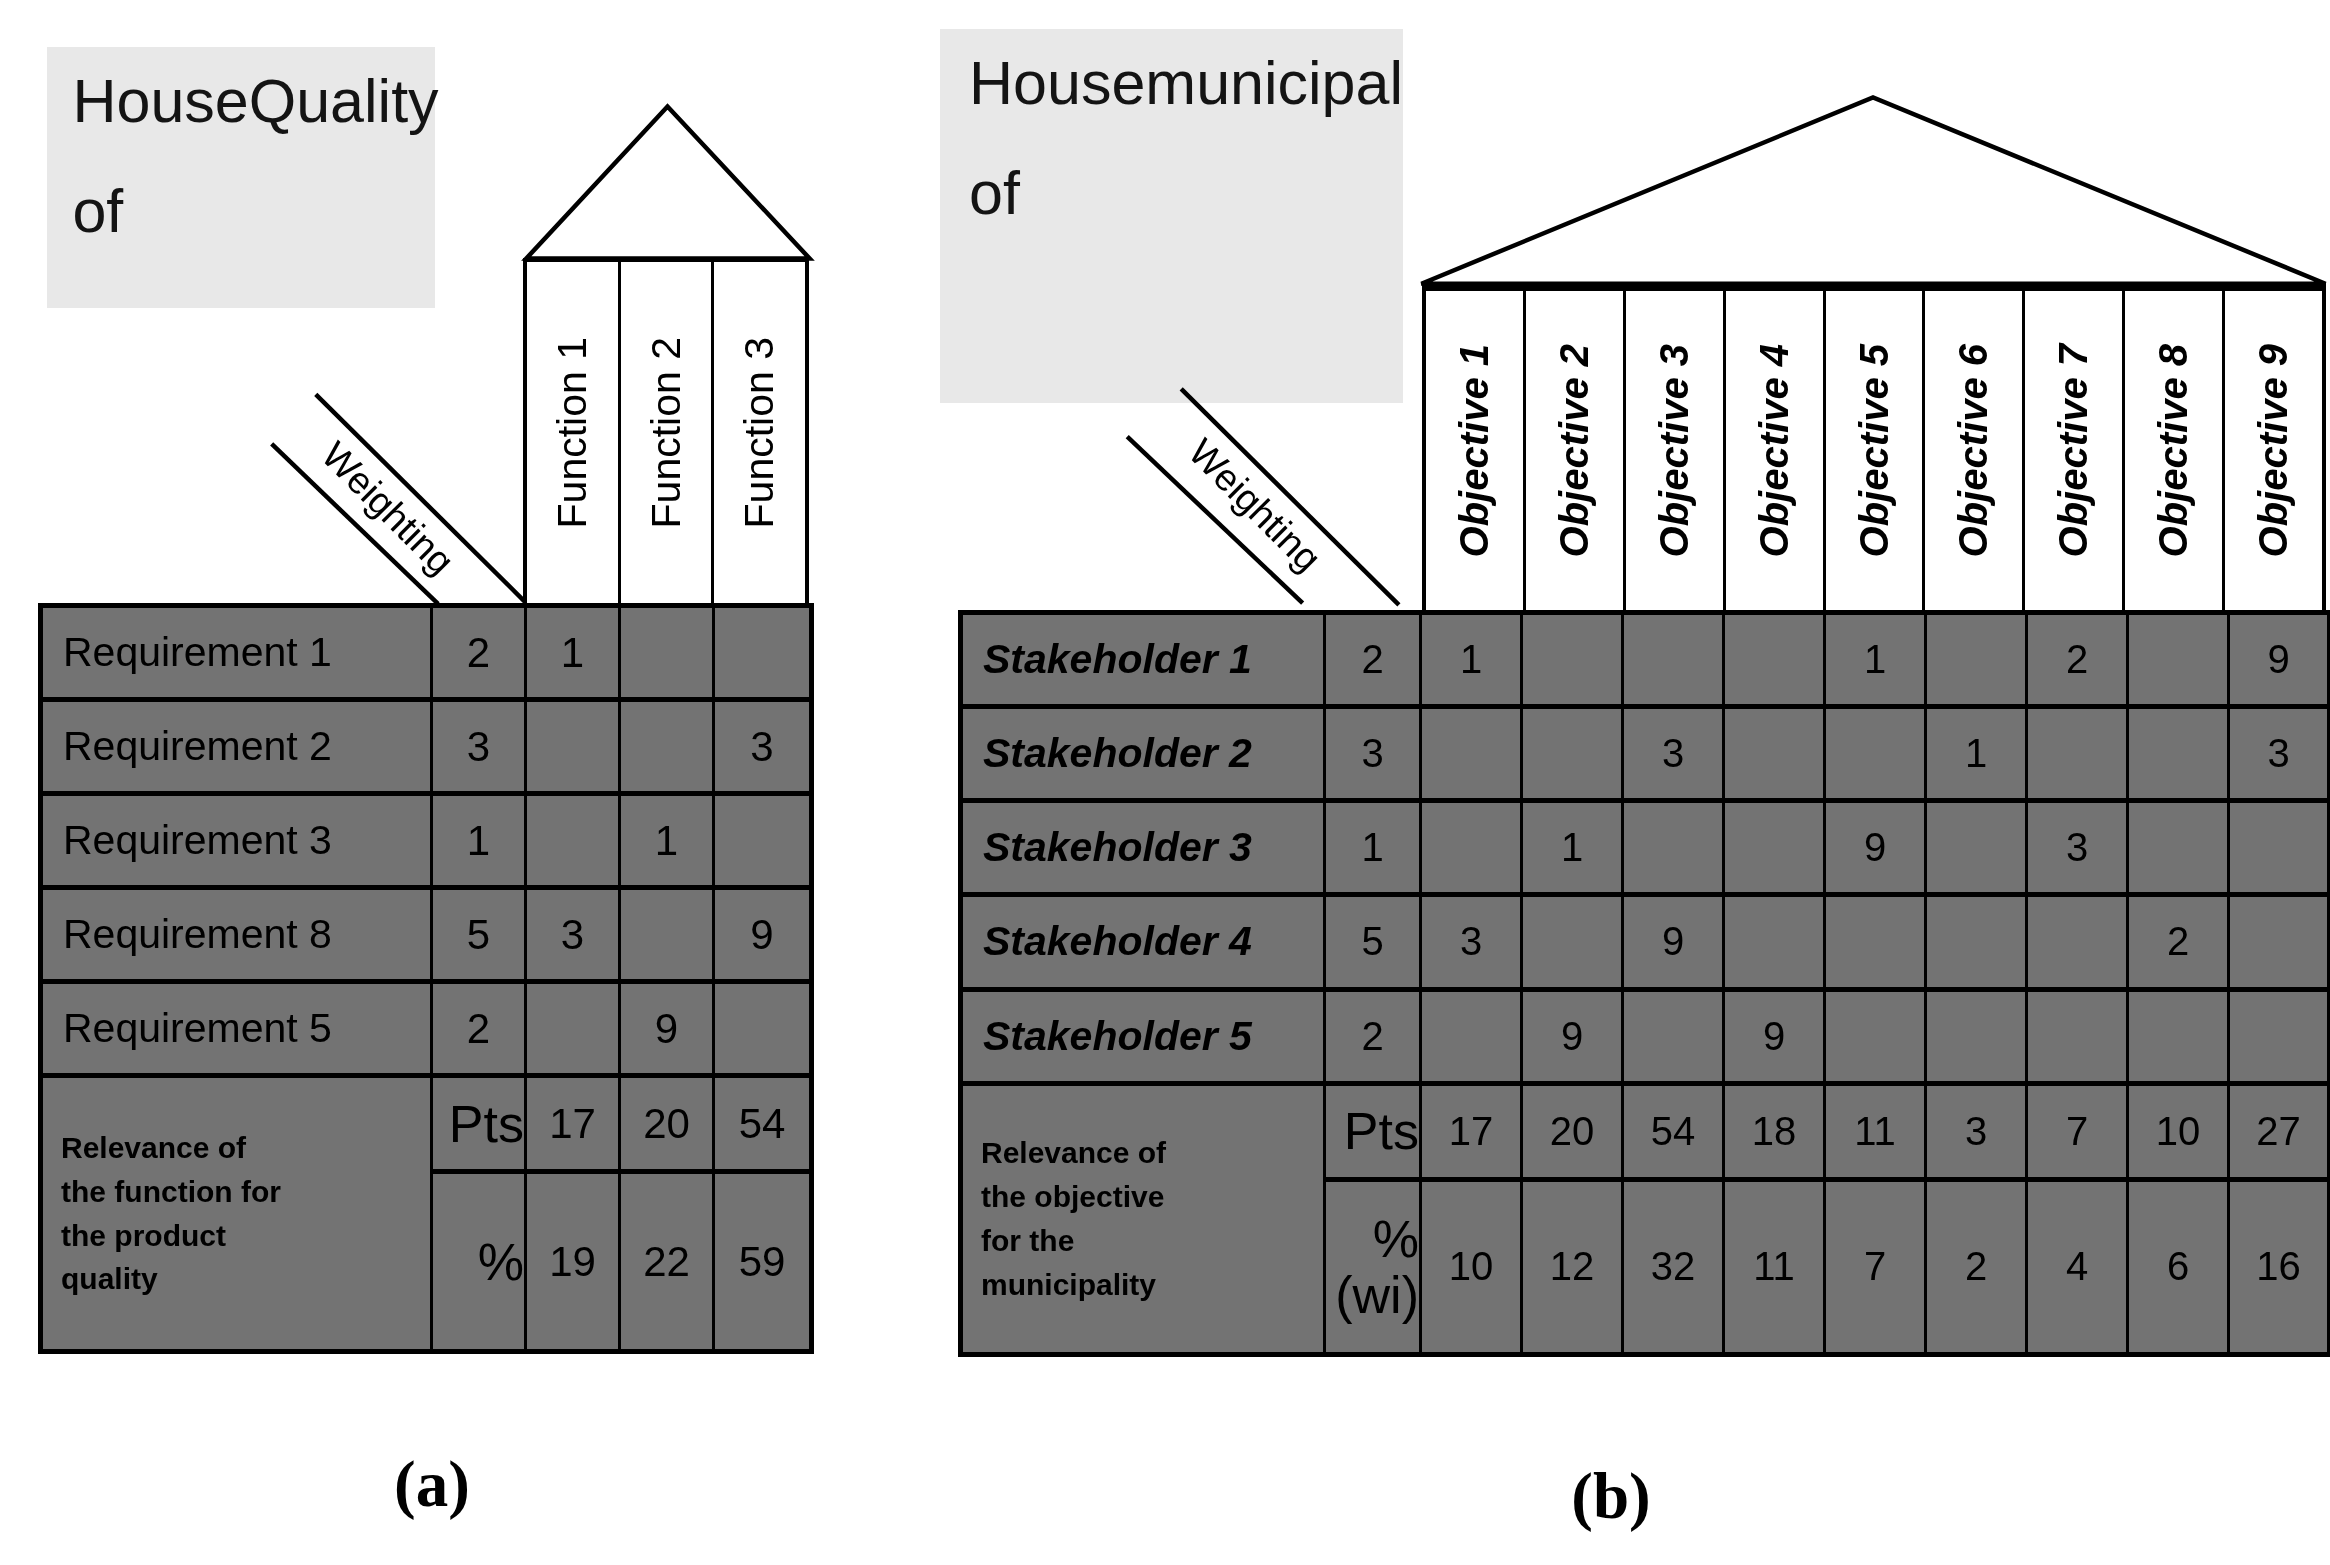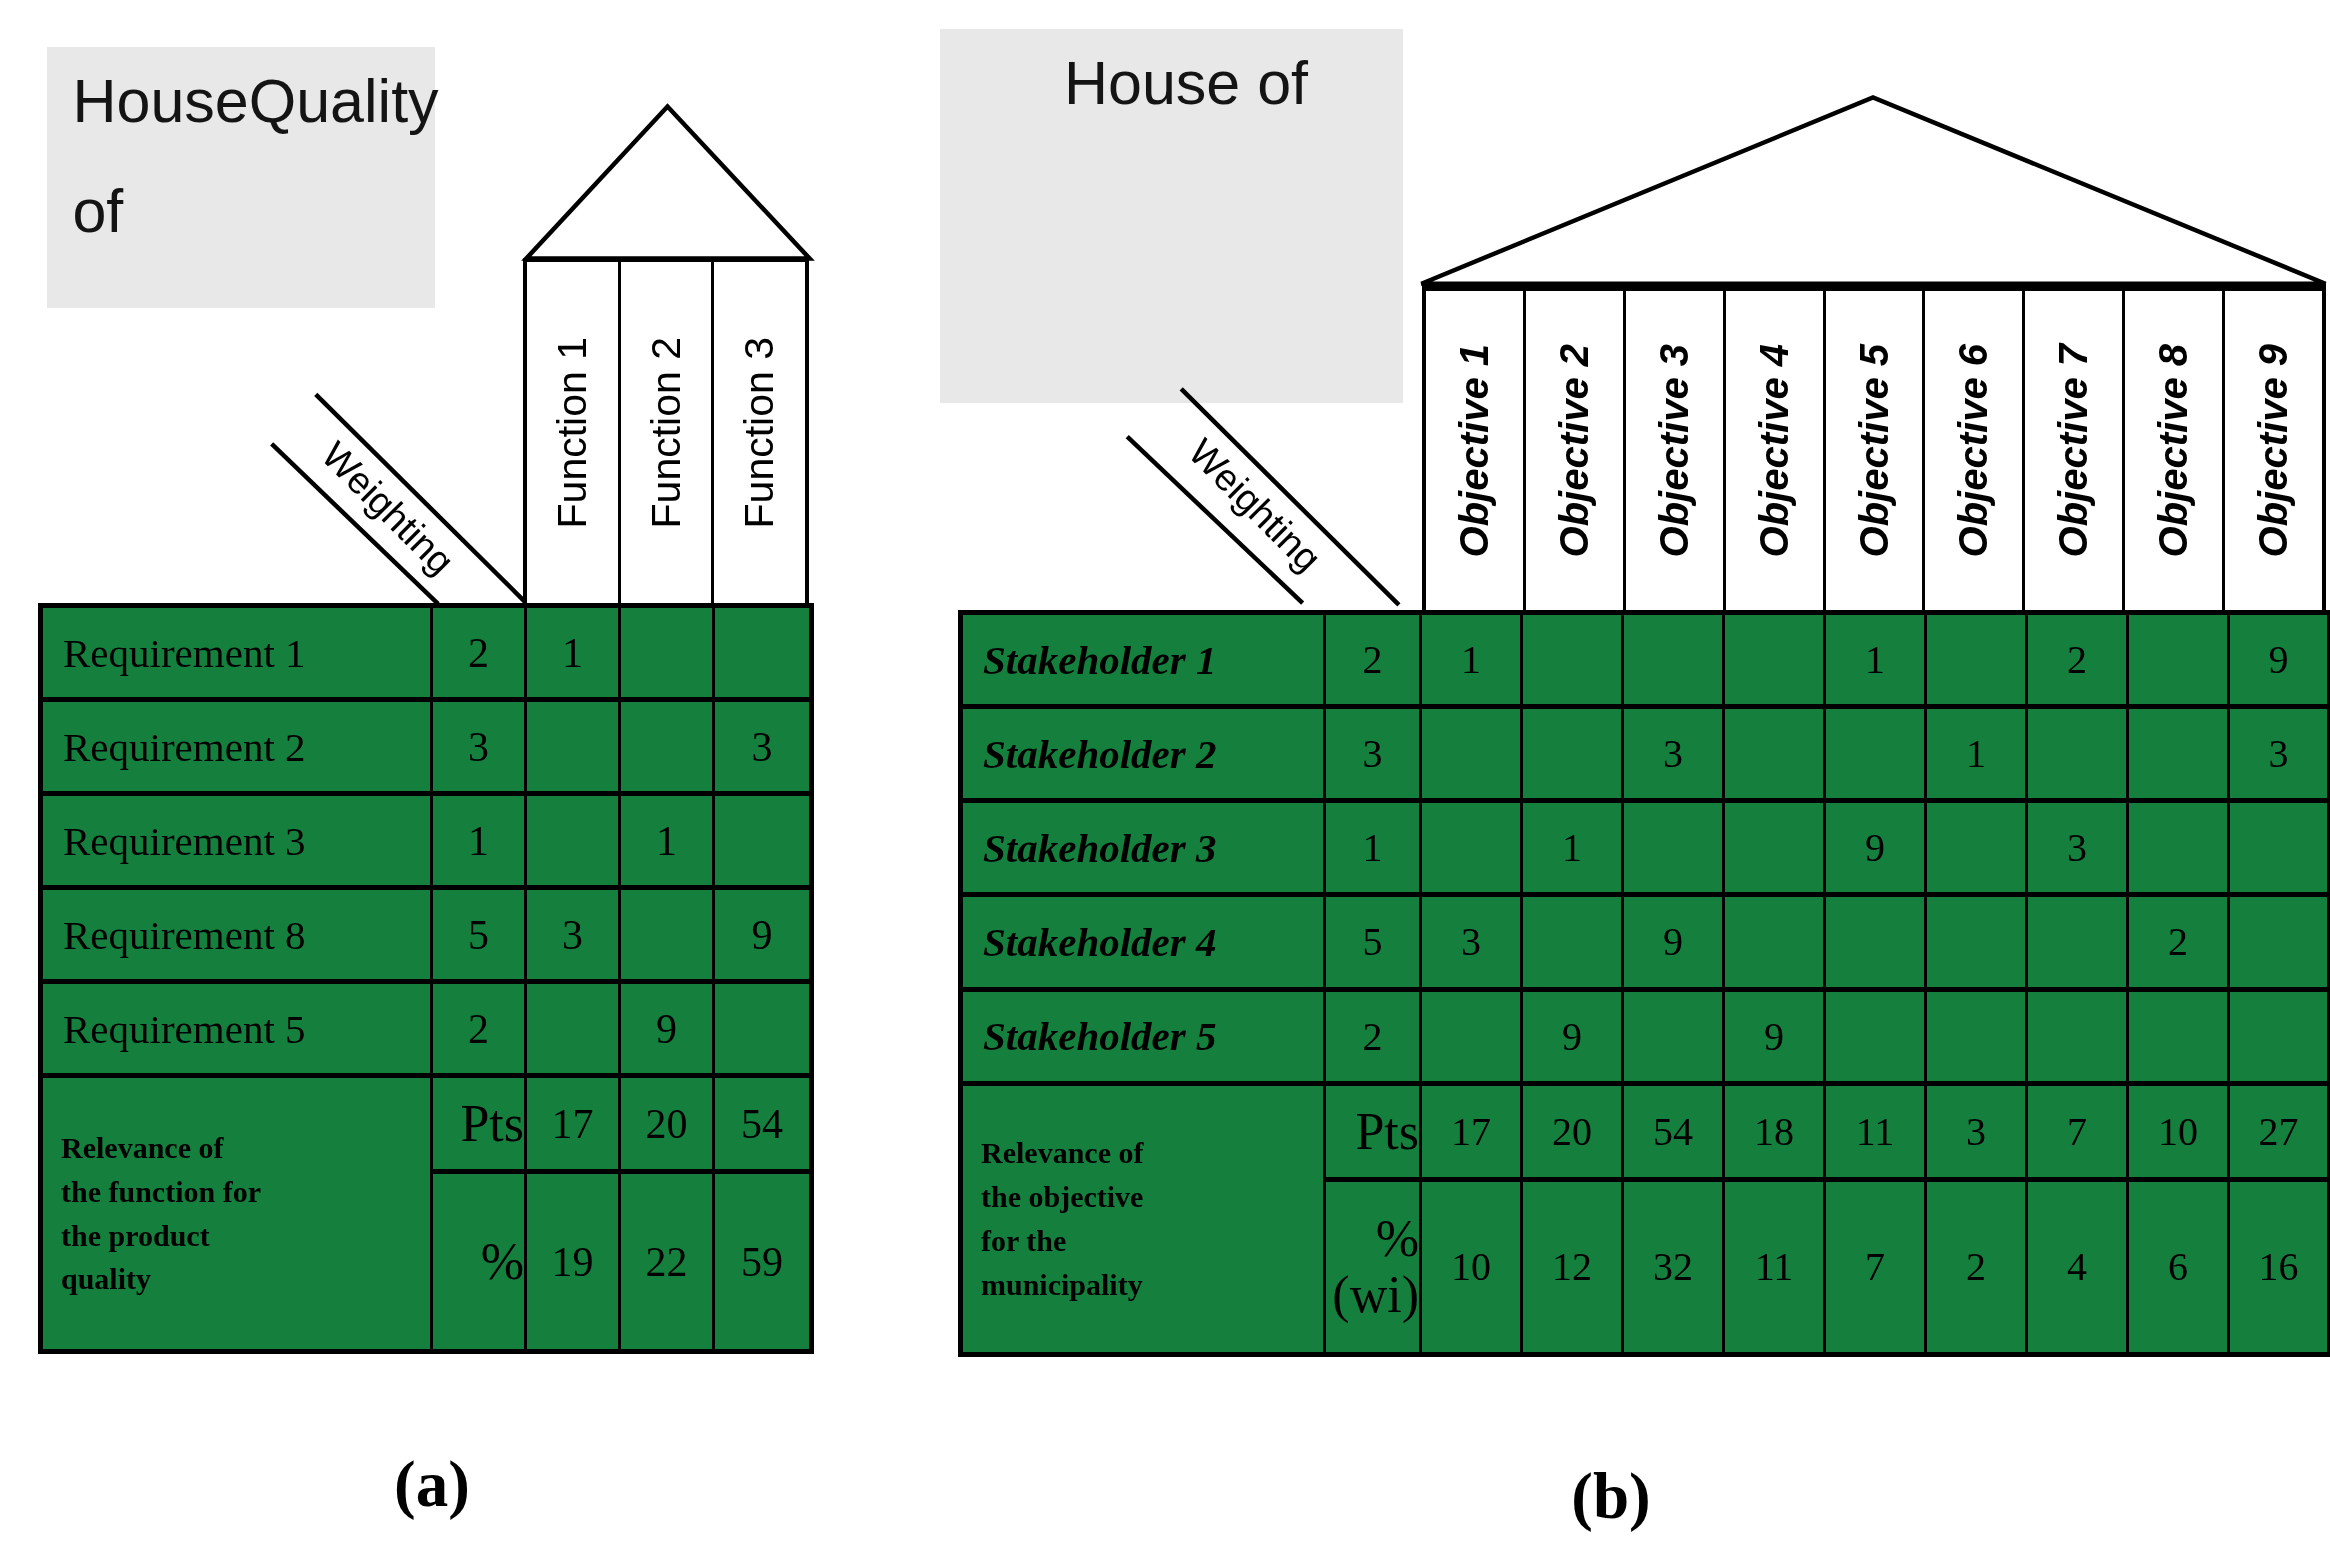--- a/index.html
+++ b/index.html
@@ -44,21 +44,21 @@
   .weighting-label {
     position:absolute; width:288px; height:50px; text-align:center;
     font-size:38px; transform:rotate(45deg);
   }
   #weighting-a { left:241px;  top:486px; }
   #weighting-b { left:1108px; top:483px; }
 
   
   table.hoq {
     position:absolute; border-collapse:collapse; table-layout:fixed;
-    background:#15803d; border:5.4px solid #000;font-family:Liberation Serif, serif;
+    background:#737373; border:5.4px solid #000;
   }
   #table-a { left:38px;   top:603px; width:771px;  height:749px; }
   #table-b { left:958px; top:610px; width:1368px; height:747px; }
   .hoq td {
     border:3.6px solid #000; border-top-width:5.4px; border-bottom-width:5.4px;
     padding:0; box-sizing:border-box; overflow:hidden;
   }
   tr.r-req  { height:94px; }
   tr.r-pts  { height:96px; }
   #table-a tr.r-pct { height:180px; }
@@ -87,20 +87,21 @@
 <body>
 
 <div id="canvas">
 
   <div class="title-box" id="title-a">
     <div>House of</div>
     <div>Quality</div>
   </div>
   <div class="title-box" id="title-b">
     <div>House of</div>
+    <div>municipal</div>
   </div>
 
   <svg id="shapes" viewBox="0 0 2590 1740">
     <polygon points="585,287 742,118 900,287"></polygon>
     <polygon points="1580,315 2082,108 2585,315"></polygon>
     <line x1="583" y1="668" x2="351" y2="438"></line>
     <line x1="487" y1="671" x2="302" y2="493"></line>
     <line x1="1555" y1="672" x2="1313" y2="432"></line>
     <line x1="1448" y1="670" x2="1253" y2="485"></line>
   </svg>

